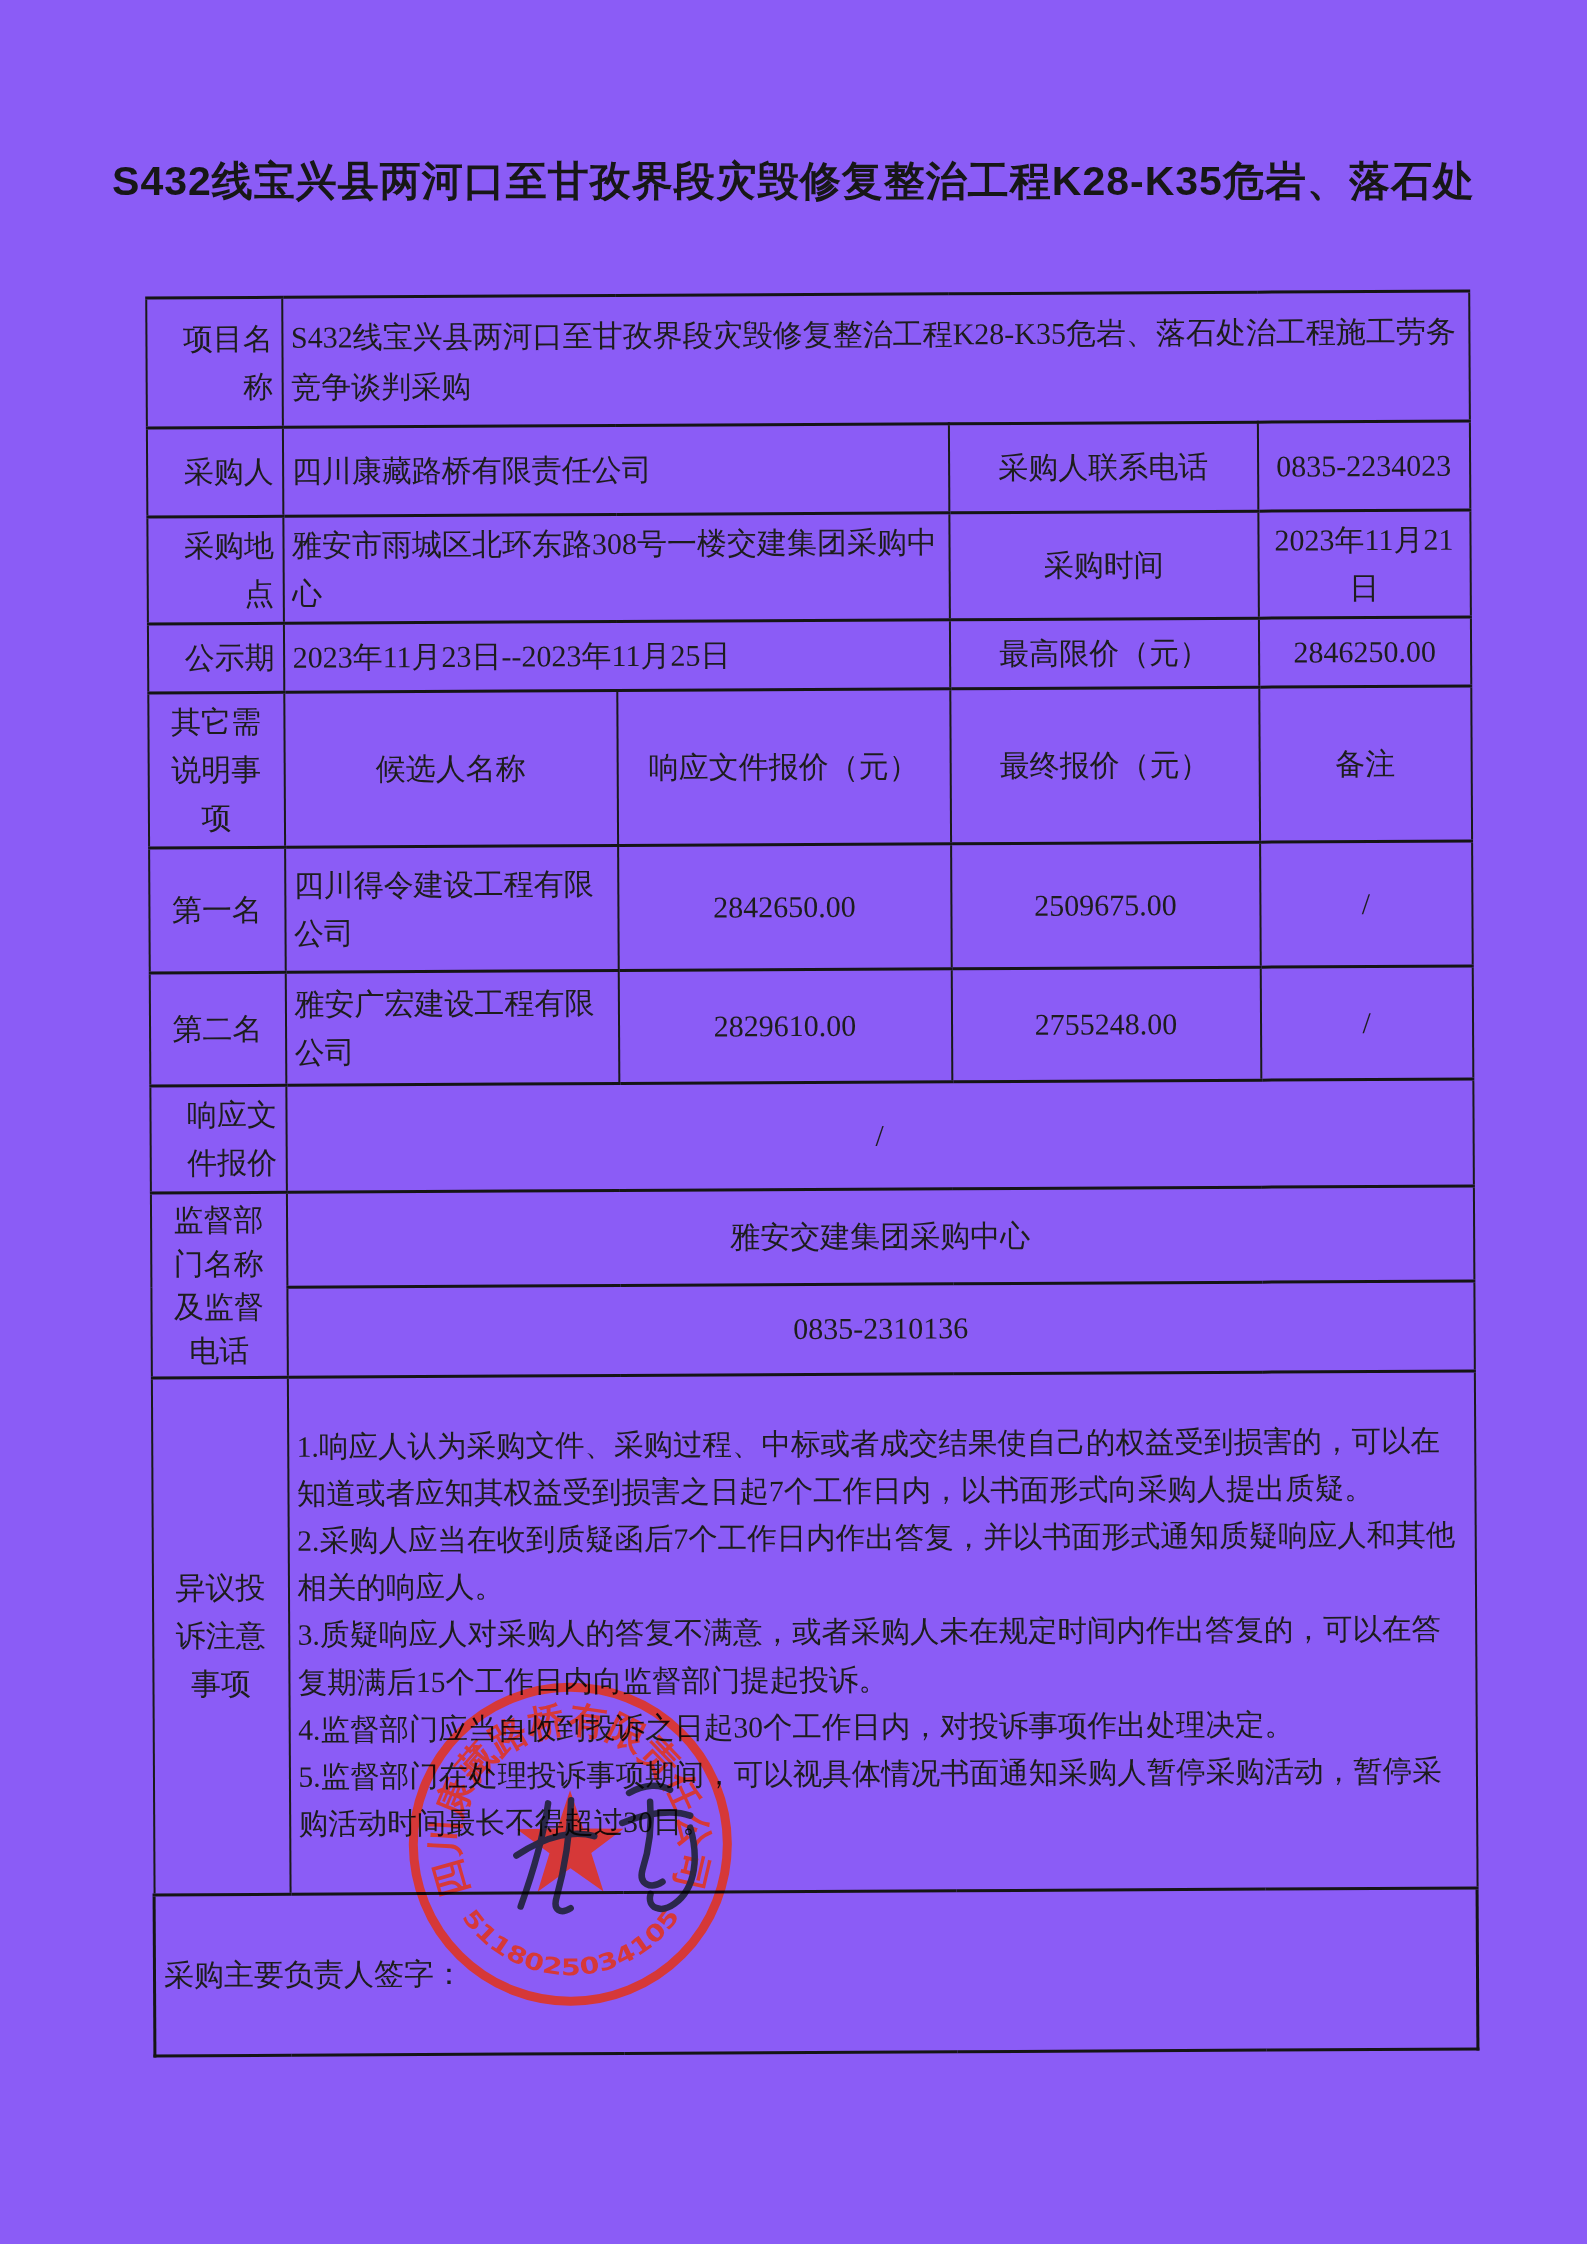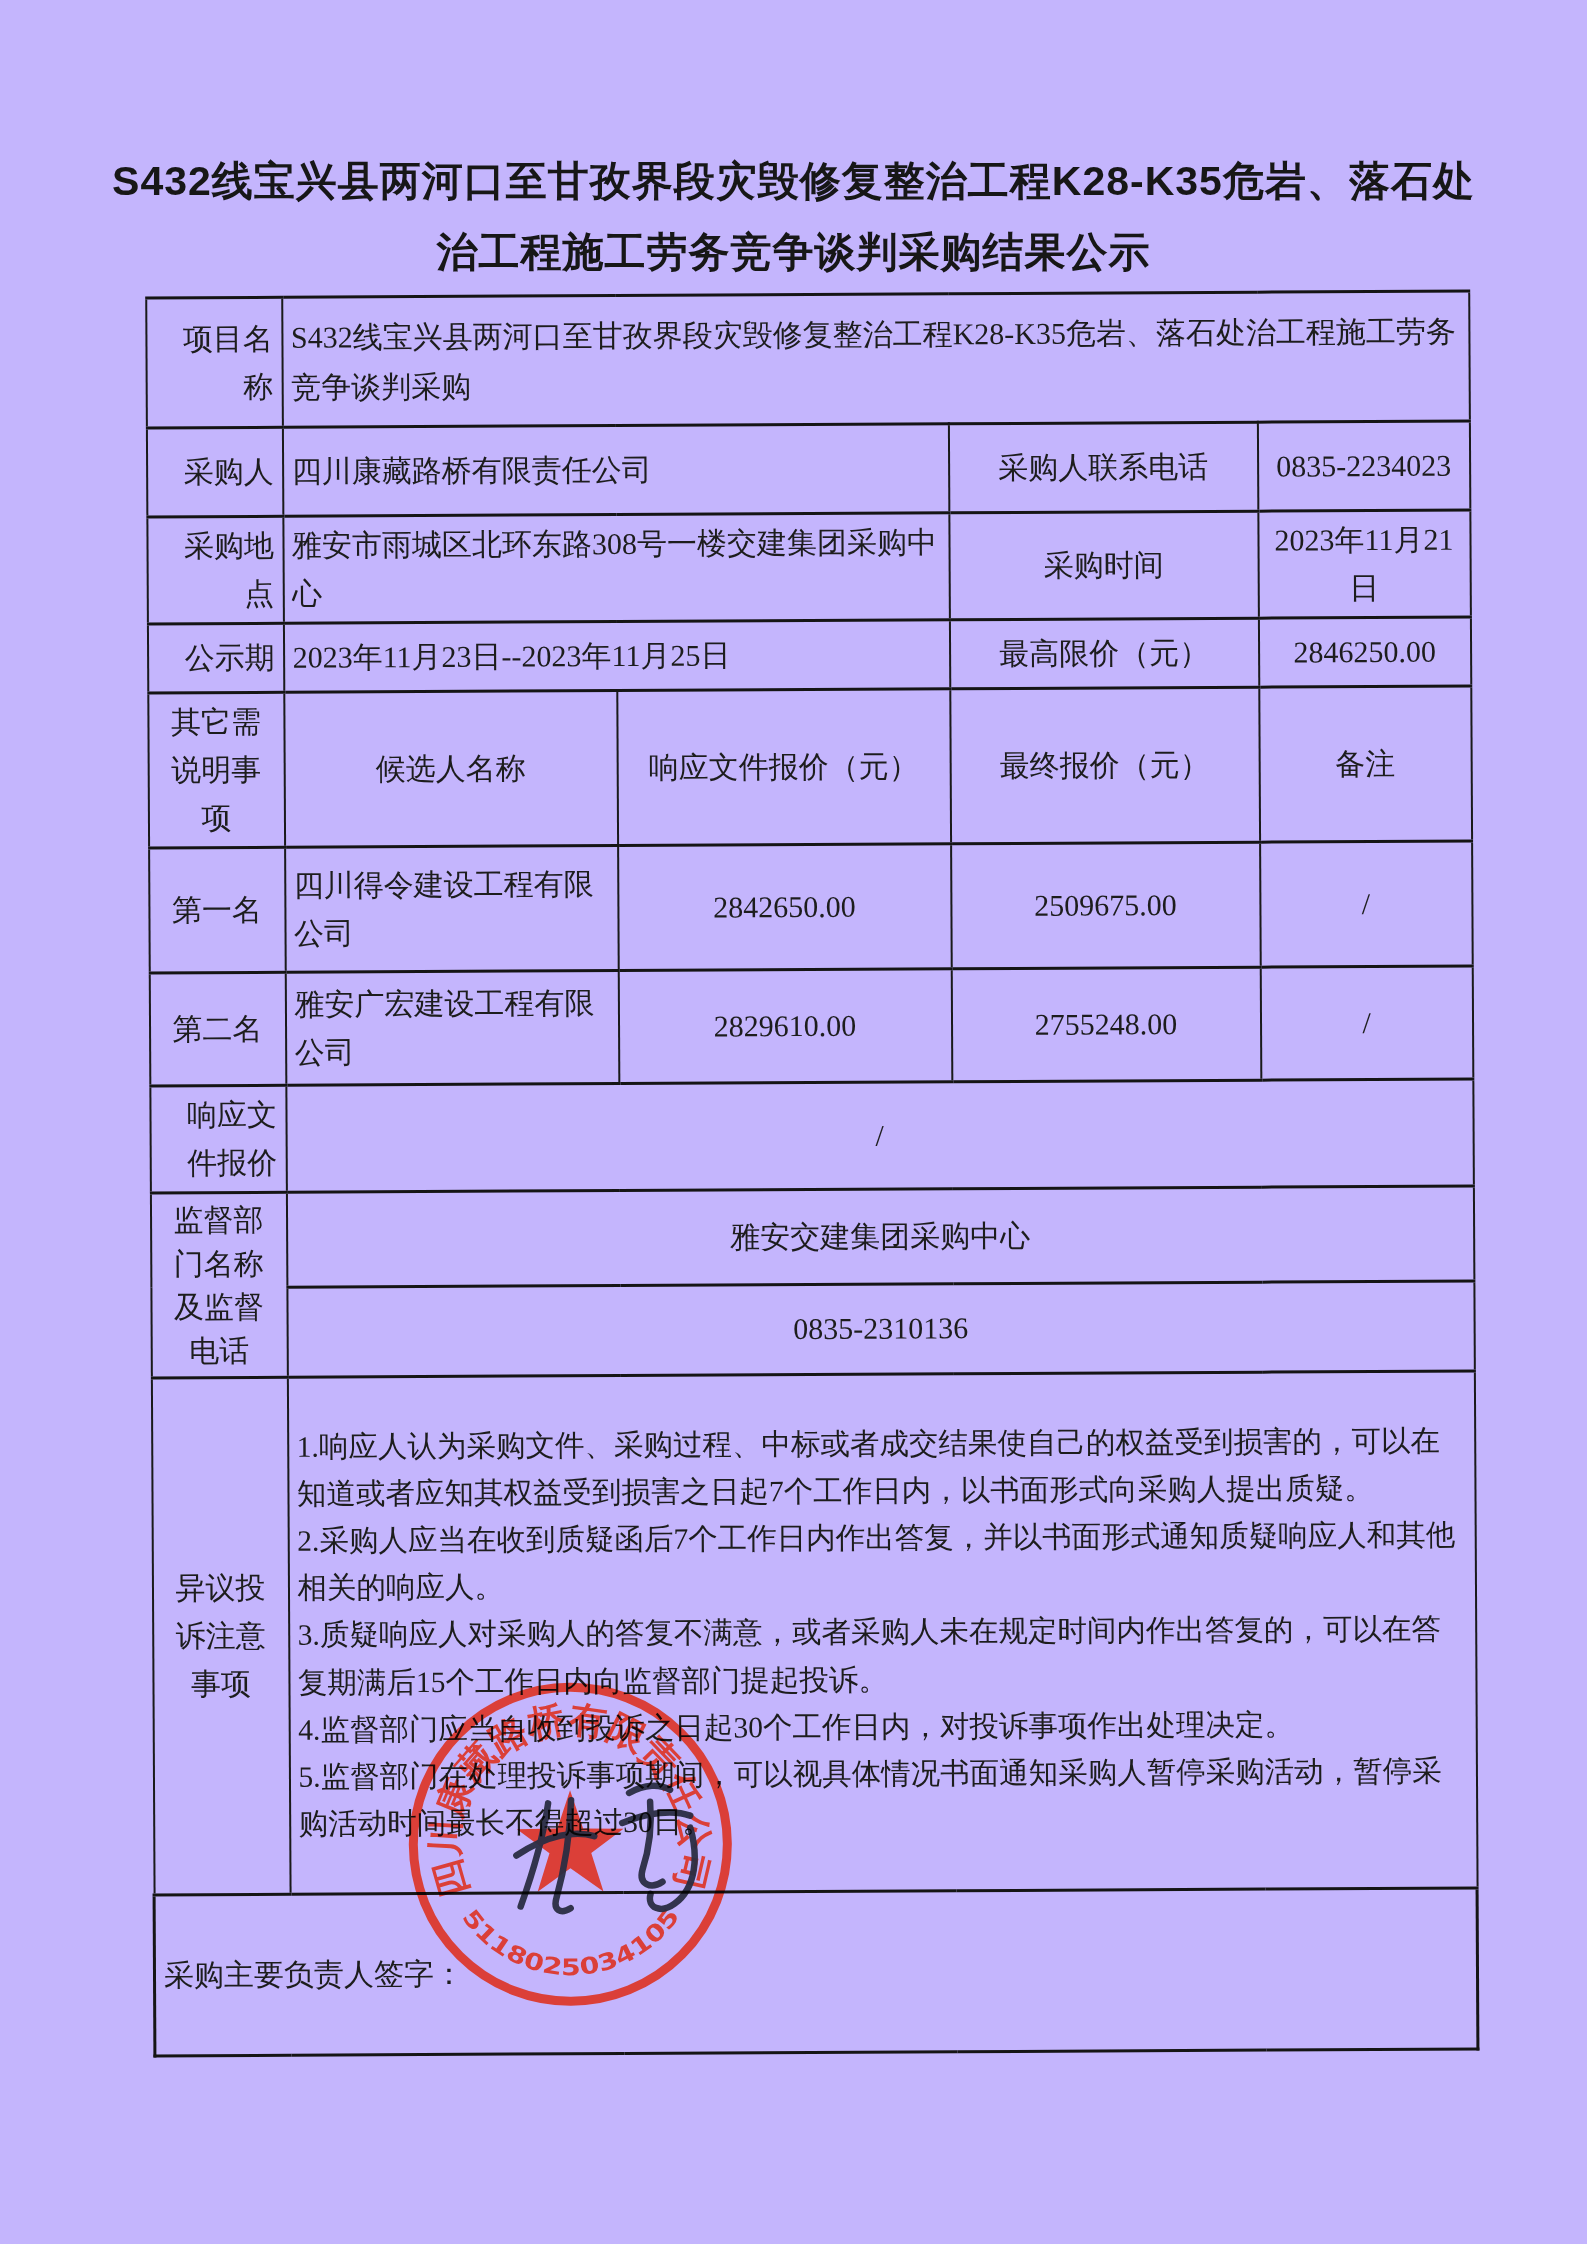--- a/index.html
+++ b/index.html
@@ -1,19 +1,19 @@
 <!DOCTYPE html>
 <html lang="zh"><head>
 <meta charset="utf-8">
 <style>
   html,body{margin:0;padding:0;background:#ffffff;}
   .page{
     position:relative;
     width:1587px;height:2244px;
-    background:#c4b5fd;
+    background:#8b5cf6;
     overflow:hidden;
     font-family:"Liberation Serif","DejaVu Serif",serif;
     color:#1d1d1d;
   }
   
   .doc-title{
     position:absolute;top:146px;left:70px;right:70px;
     text-align:center;
     font-family:"Liberation Sans","DejaVu Sans",sans-serif;
     font-weight:700;
@@ -80,21 +80,20 @@
   .stamp text{font-family:"Liberation Serif","DejaVu Serif",serif;}
   .stamp .seal-num{font-family:"DejaVu Sans","Liberation Sans",sans-serif;}
 </style>
 </head>
 <body>
 
 <div class="page">
 
   <div class="doc-title">
     <div>S432线宝兴县两河口至甘孜界段灾毁修复整治工程K28-K35危岩、落石处</div>
-    <div>治工程施工劳务竞争谈判采购结果公示</div>
   </div>
 
   <div class="scan-block">
     <table class="result">
       <colgroup>
         <col style="width:136px">
           <col style="width:333px">
           <col style="width:333px">
           <col style="width:309px">
           <col style="width:212px">

